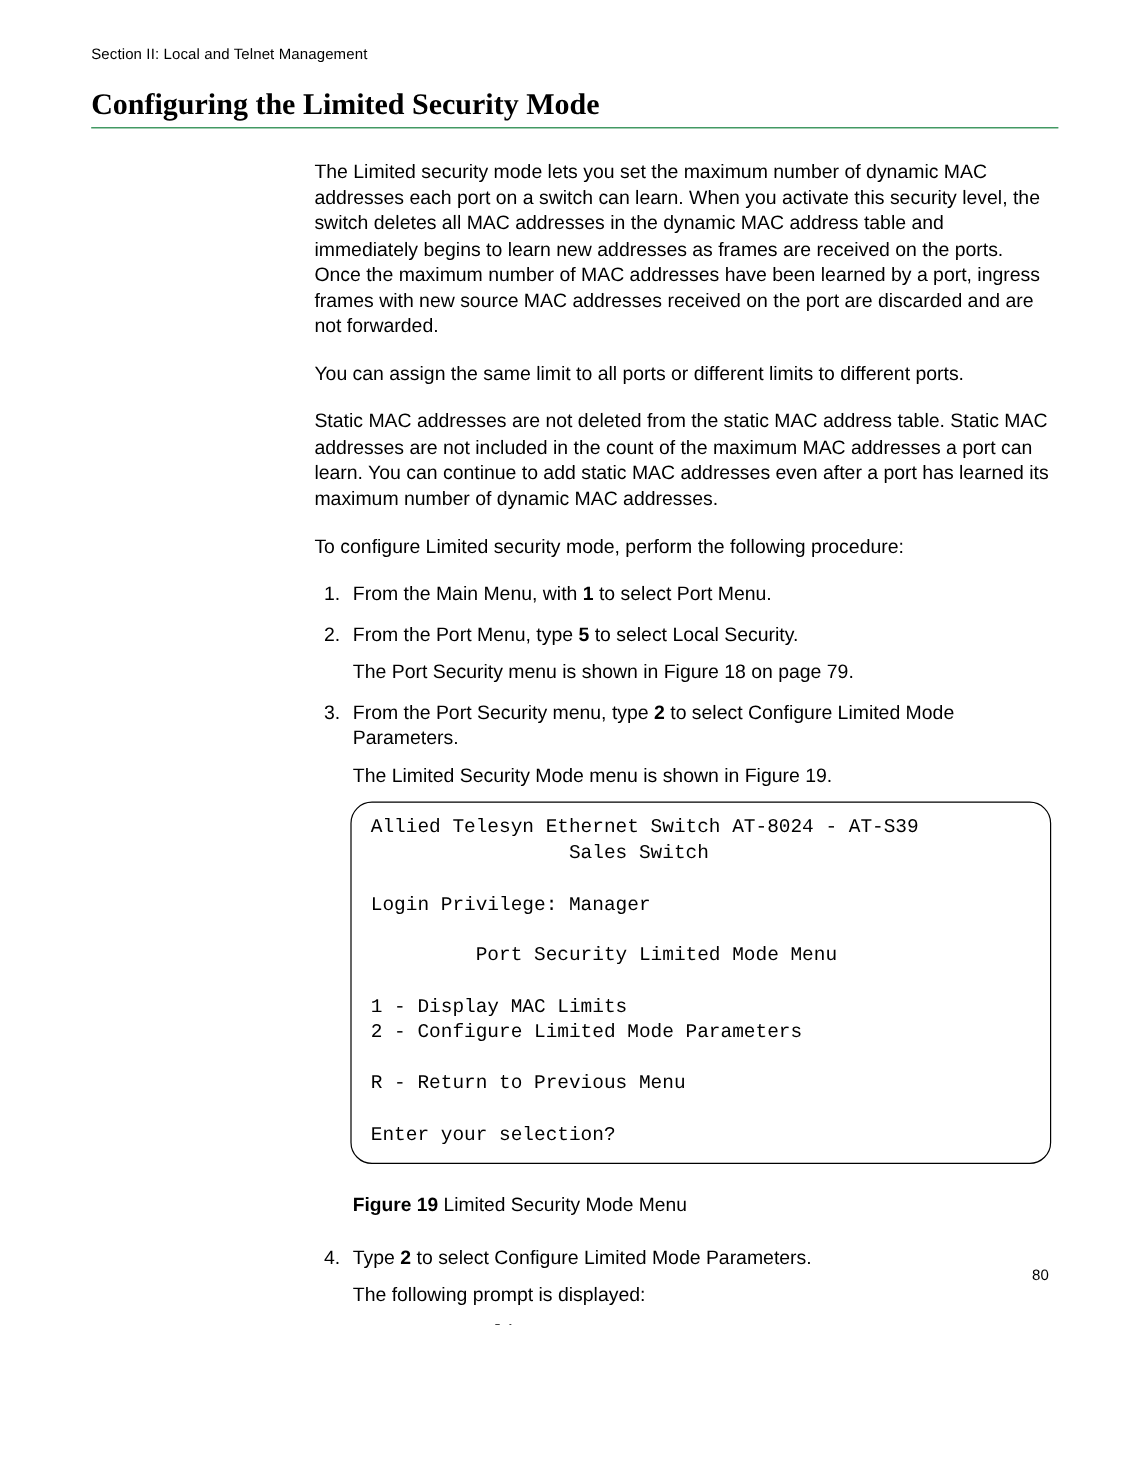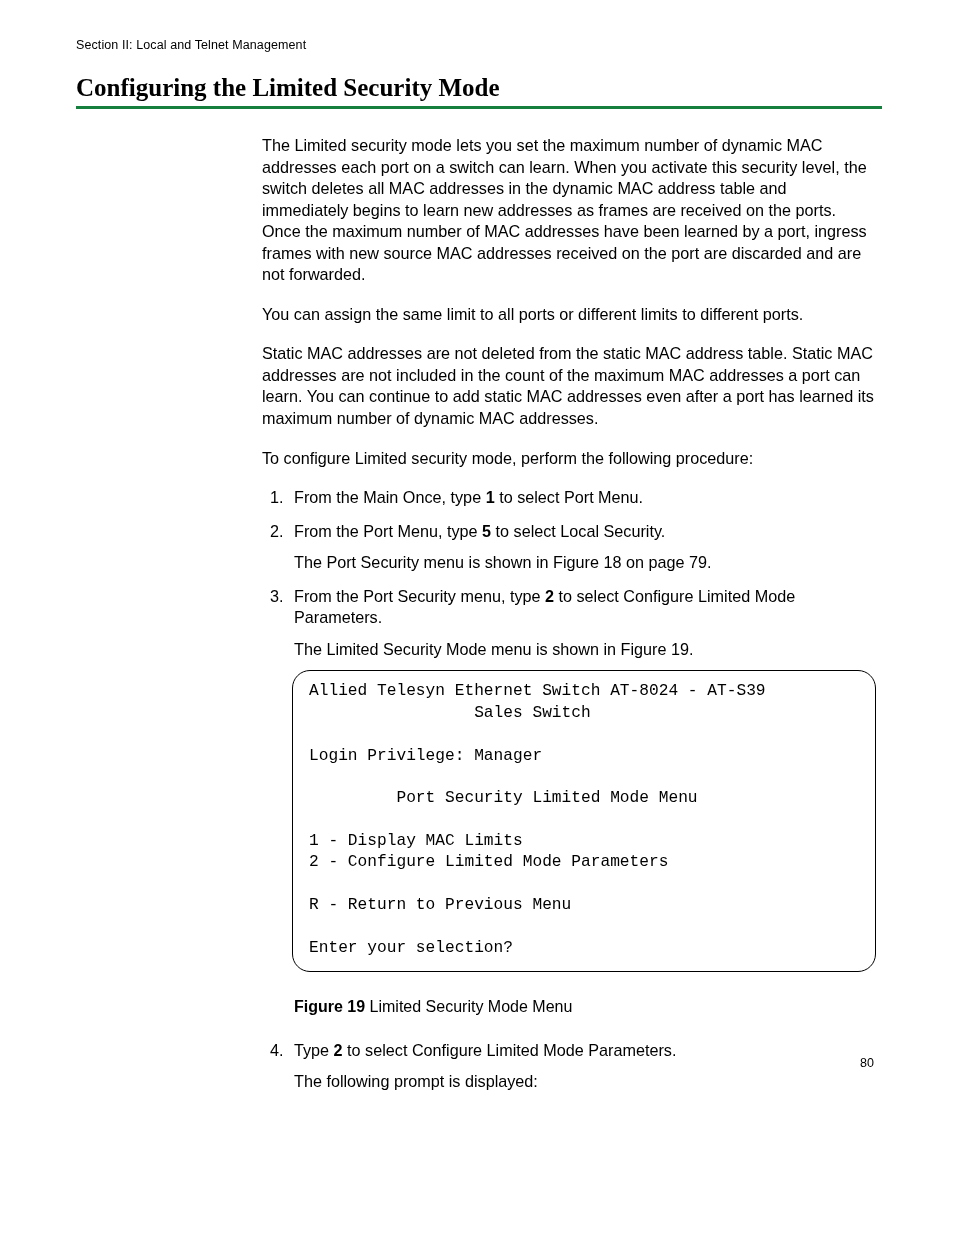--- a/index.html
+++ b/index.html
@@ -18,21 +18,21 @@
   .header-line {
     font-size: 12.5px;
     color: #000;
     margin-bottom: 22px;
     letter-spacing: 0.1px;
   }
   .section-title {
     font-family: Georgia, "Times New Roman", serif;
     font-weight: bold;
     font-size: 25px;
-    border-bottom: 3px solid #15803d;
+    border-bottom: 1px solid #15803d;
     padding-bottom: 4px;
     margin-bottom: 26px;
   }
   .content {
     margin-left: 186px;
     margin-right: 6px;
     font-size: 16.2px;
     line-height: 1.33;
   }
   .para { margin-bottom: 18px; }
@@ -90,21 +90,21 @@
 
   <div class="content">
 
     <div class="para">The Limited security mode lets you set the maximum number of dynamic MAC addresses each port on a switch can learn. When you activate this security level, the switch deletes all MAC addresses in the dynamic MAC address table and immediately begins to learn new addresses as frames are received on the ports. Once the maximum number of MAC addresses have been learned by a port, ingress frames with new source MAC addresses received on the port are discarded and are not forwarded.</div>
     <div class="para">You can assign the same limit to all ports or different limits to different ports.</div>
     <div class="para">Static MAC addresses are not deleted from the static MAC address table. Static MAC addresses are not included in the count of the maximum MAC addresses a port can learn. You can continue to add static MAC addresses even after a port has learned its maximum number of dynamic MAC addresses.</div>
     <div class="para">To configure Limited security mode, perform the following procedure:</div>
 
     <ol class="steps">
       <li>
-        <span>From the Main Once, type </span><span class="b">1</span><span> to select Port Menu.</span>
+        <span>From the Main Menu, with </span><span class="b">1</span><span> to select Port Menu.</span>
       </li>
       <li>
         <span>From the Port Menu, type </span><span class="b">5</span><span> to select Local Security.</span>
         <div class="step-sub">The Port Security menu is shown in Figure 18 on page 79.</div>
       </li>
       <li>
         <span>From the Port Security menu, type </span><span class="b">2</span><span> to select Configure Limited Mode Parameters.</span>
         <div class="step-sub">The Limited Security Mode menu is shown in Figure 19.</div>
 
         <div class="terminal-wrap">

